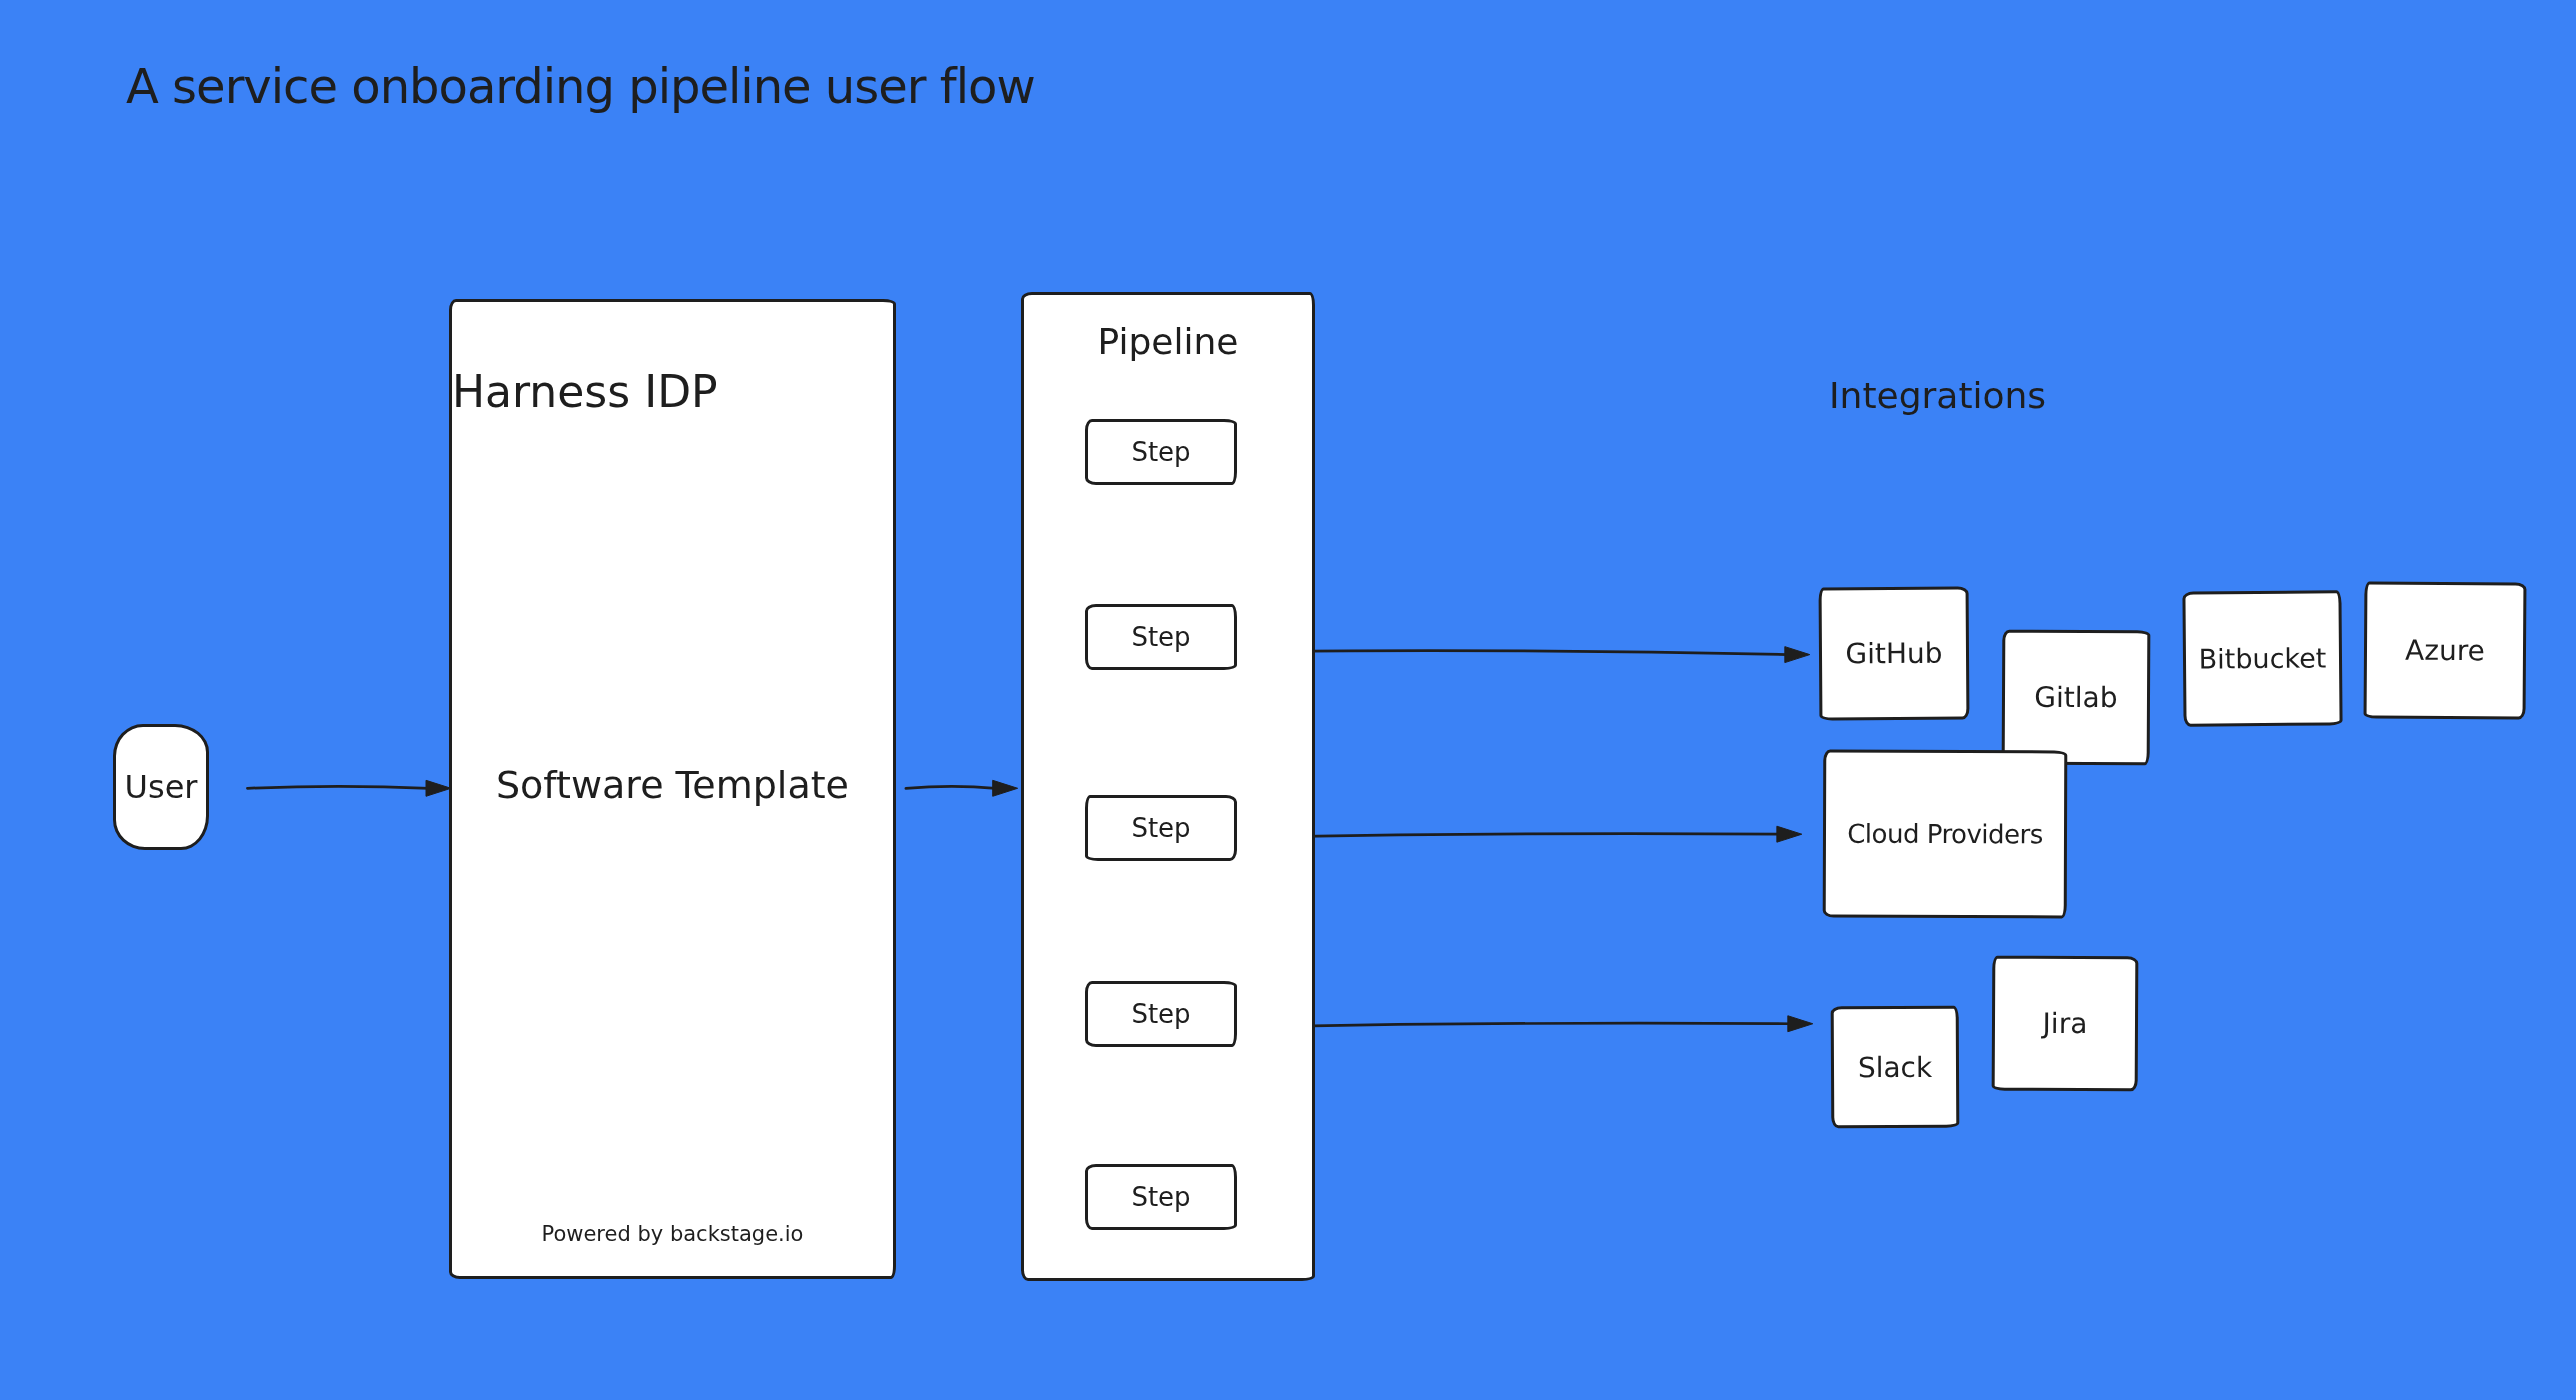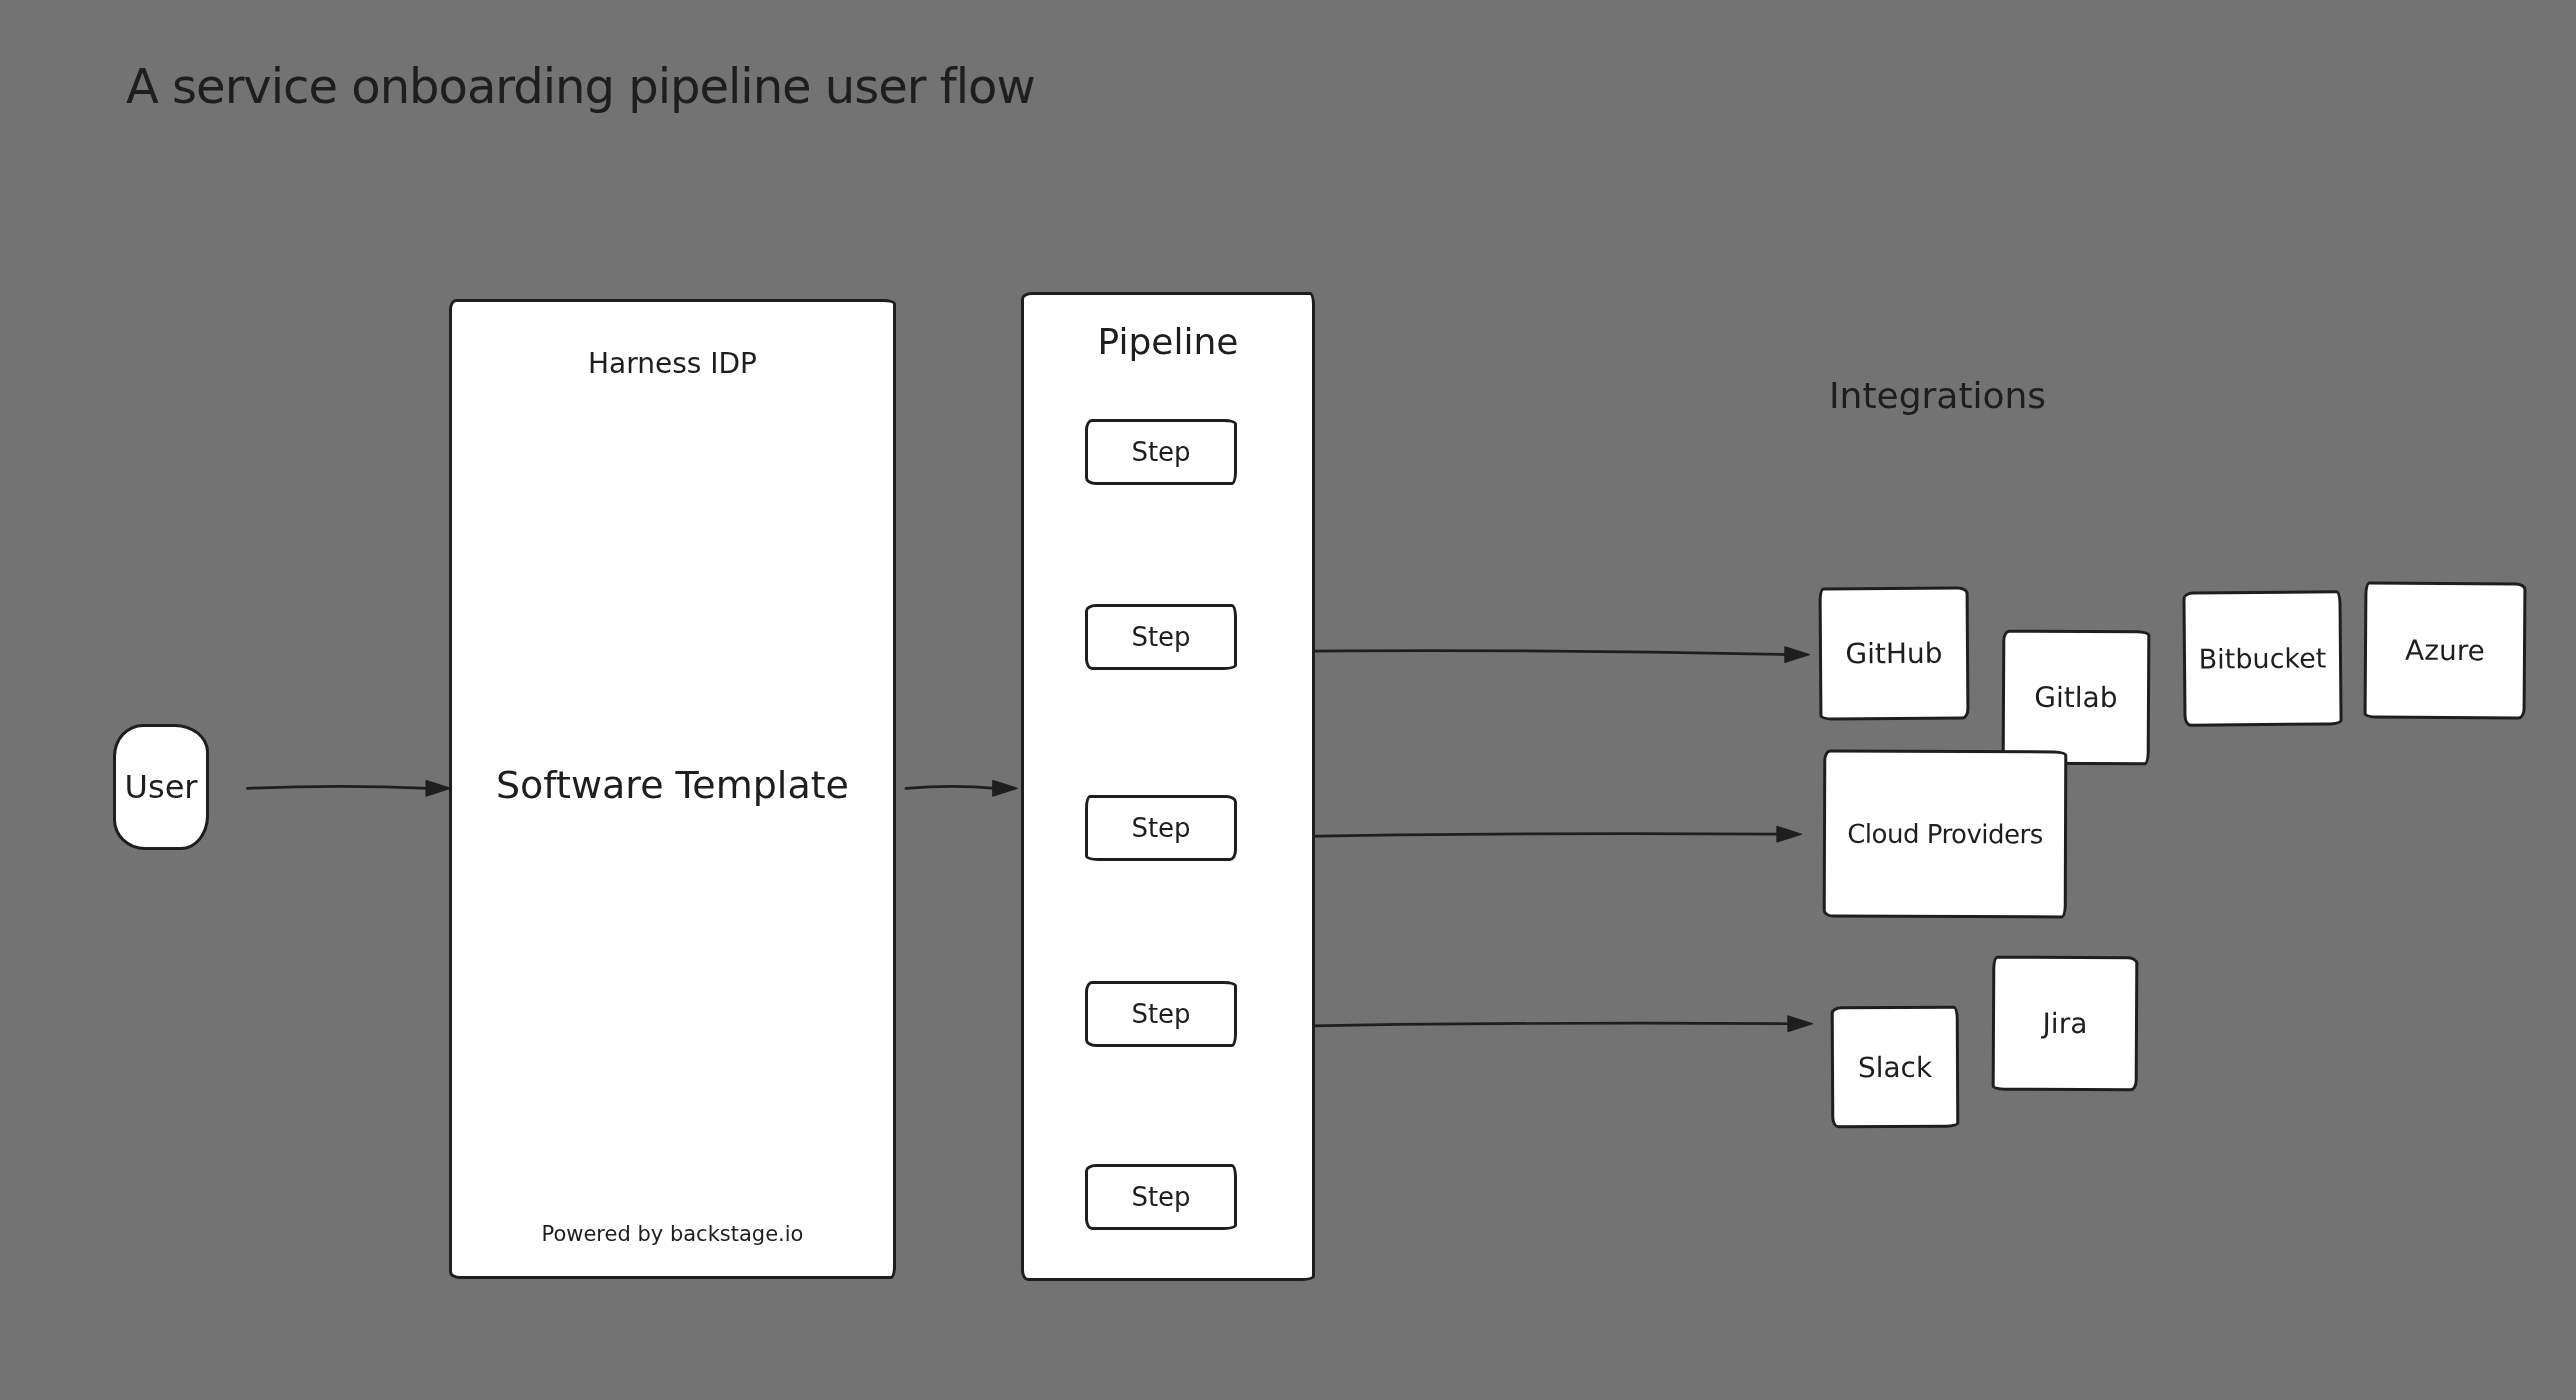--- a/index.html
+++ b/index.html
@@ -1,20 +1,20 @@
 <!DOCTYPE html>
 <html><head>
 <meta charset="utf-8">
 <style>
   html, body { margin: 0; padding: 0; background: #ffffff; }
   .canvas {
     position: relative;
     width: 2576px;
     height: 1401px;
-    background: #737373;
+    background: #3b82f6;
     font-family: "DejaVu Sans", "Liberation Sans", sans-serif;
     color: #1e1e1e;
     overflow: hidden;
   }
   .txt { position: absolute; white-space: nowrap; color: #1e1e1e; }
 
   .box {
     position: absolute;
     border: 3px solid #1e1e1e;
     background: #ffffff;
@@ -36,22 +36,22 @@
   }
 
   .user-box {
     left: 113px; top: 724px; width: 96px; height: 126px;
     border-radius: 30px 34px 28px 32px / 32px 28px 34px 30px;
     font-size: 32px;
   }
 
   .harness-box { left: 449px; top: 299px; width: 447px; height: 980px; }
   .harness-title {
-    position: absolute; top: 45px; left: 0; width: 100%;
-    text-align: center; font-size: 28px;
+    position: absolute; top: 64px; left: 0; width: 100%;
+    font-size: 44px;
   }
   .harness-center {
     position: absolute; top: 461px; left: 0; width: 100%;
     text-align: center; font-size: 38px;
   }
   .harness-footer {
     position: absolute; bottom: 30px; left: 0; width: 100%;
     text-align: center; font-size: 21px;
   }
 

